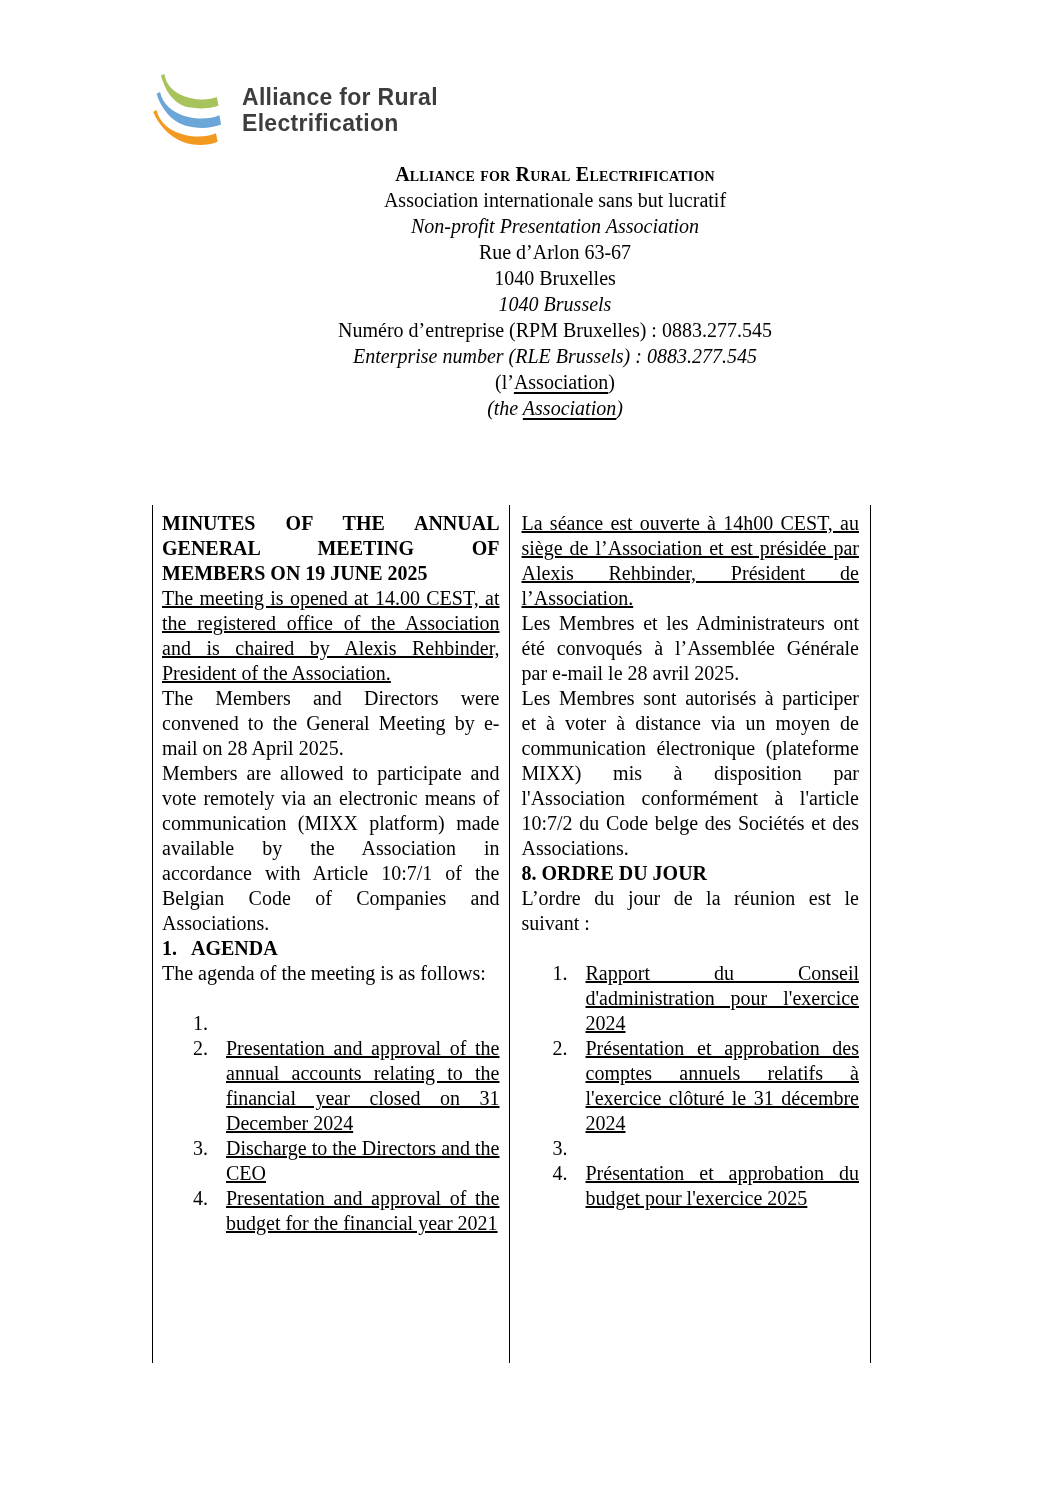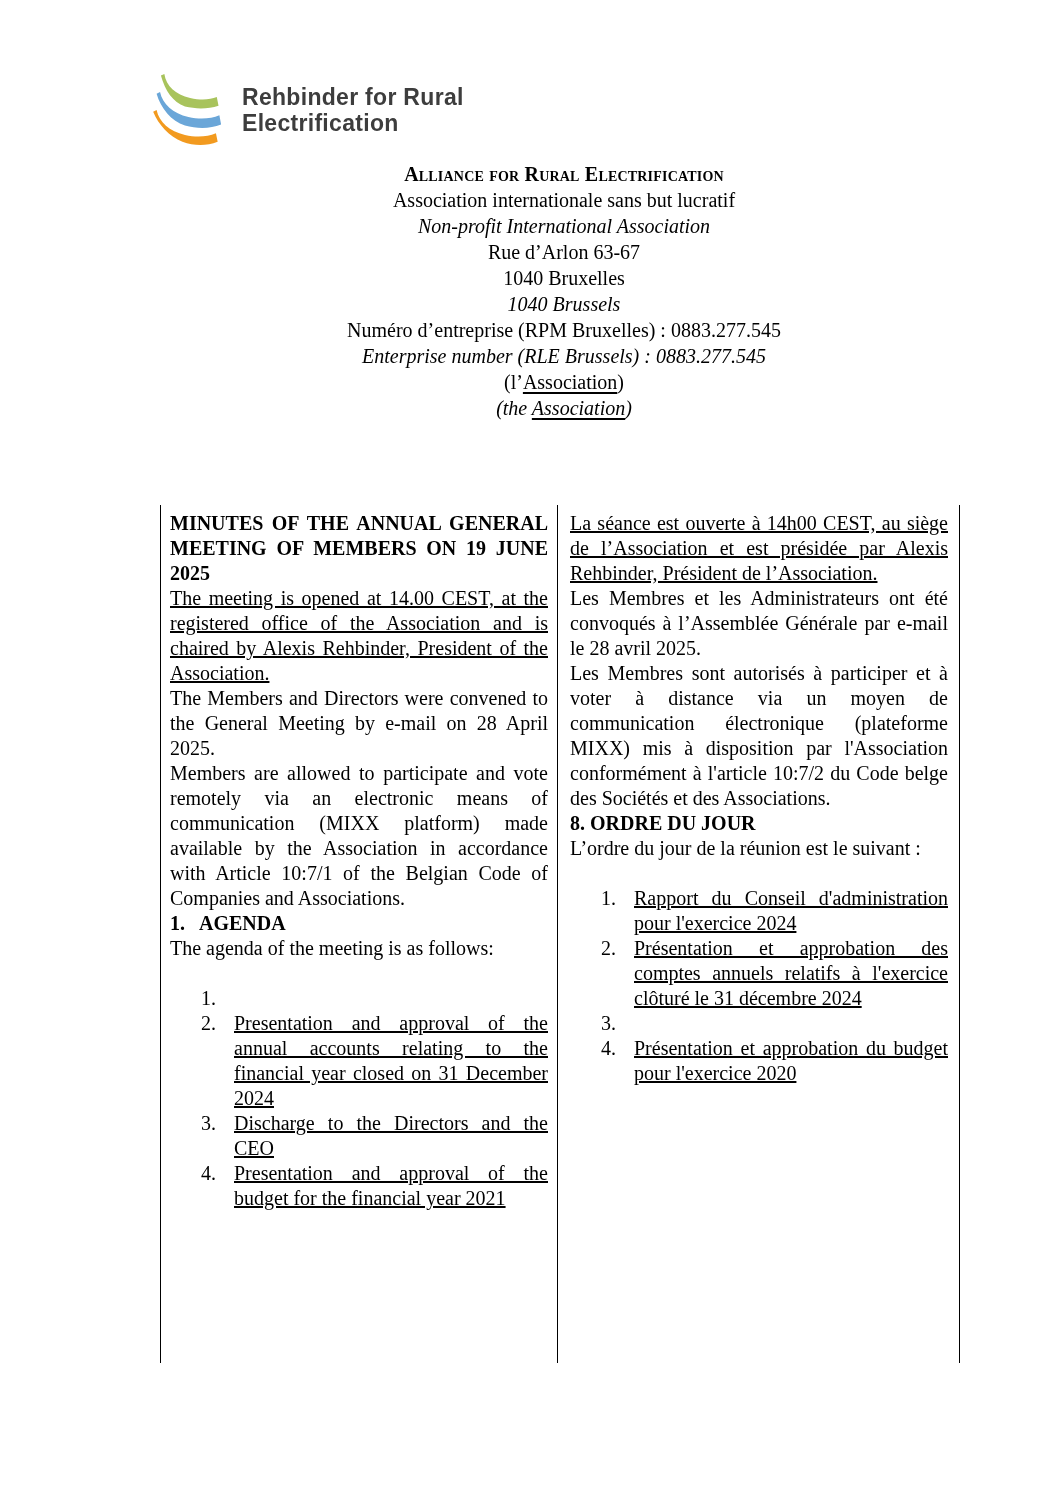--- a/index.html
+++ b/index.html
@@ -6,28 +6,28 @@
   .page{position:relative;width:1058px;height:1497px;background:#fff;
         font-family:"Liberation Serif",serif;color:#000;overflow:hidden;}
 
   
   .logo{position:absolute;left:148px;top:72px;display:flex;align-items:center;gap:8px;}
   .logo-mark{width:86px;height:76px;flex:0 0 auto;}
   .logo-text{font-family:"Liberation Sans",sans-serif;font-weight:bold;
              font-size:23px;line-height:26px;color:#3d3d3d;letter-spacing:.3px;}
 
   
-  .letterhead{position:absolute;left:161px;top:161px;width:806px;
+  .letterhead{position:absolute;left:152px;top:161px;width:806px;
               text-align:center;font-size:20px;line-height:26px;}
   .lh-org{font-weight:bold;font-variant:small-caps;letter-spacing:.2px;}
   .it{font-style:italic;}
   .u{text-decoration:underline;text-underline-offset:3px;}
 
   
-  .doc-table{position:absolute;left:160px;top:505px;width:800px;height:858px;
+  .doc-table{position:absolute;left:152px;top:505px;width:719px;height:858px;
              display:flex;overflow:hidden;}
   .cell{box-sizing:border-box;font-size:20px;line-height:25px;}
   .cell-en{width:401px;border-left:1.5px solid #000;border-right:1.5px solid #000;
            padding:6px 9px 0 9px;}
   .cell-fr{width:405px;border-right:1.5px solid #000;padding:6px 11px 0 12px;}
   .cell p{margin:0;text-align:justify;}
   .cell-title{font-weight:bold;}
   .sec-heading{font-weight:bold;}
   .hnum{display:inline-block;width:29px;}
   .mt66{margin-top:66px;text-decoration:underline;} .mt46{margin-top:46px;} .mt43{margin-top:43px;}
@@ -42,29 +42,29 @@
 
 <div class="page">
 
   <div class="logo">
     <svg class="logo-mark" viewBox="0 0 100 86">
       <path d="M19,1 C21,15 32,25 49,29 C62,32 72,31 80,28 L82,38 C70,42 56,42 43,39 C29,34 20,21 15,3 Z" fill="#a8c35c"></path>
       <path d="M14,22 C17,36 29,47 47,51 C61,54 73,53 83,49 L85,60 C72,65 57,65 43,61 C27,56 15,41 10,24 Z" fill="#6aa6d8"></path>
       <path d="M10,43 C13,57 25,68 43,72 C57,75 69,74 79,70 L81,80 C68,85 54,85 40,80 C25,74 12,60 6,45 Z" fill="#f29a1f"></path>
     </svg>
     <div class="logo-text">
-      <div>Rehbinder for Rural</div>
+      <div>Alliance for Rural</div>
       <div>Electrification</div>
     </div>
   </div>
 
   <div class="letterhead">
     <div class="lh-org">Alliance for Rural Electrification</div>
     <div>Association internationale sans but lucratif</div>
-    <div class="it">Non-profit International Association</div>
+    <div class="it">Non-profit Presentation Association</div>
     <div>Rue d’Arlon 63-67</div>
     <div>1040 Bruxelles</div>
     <div class="it">1040 Brussels</div>
     <div>Numéro d’entreprise (RPM Bruxelles) : 0883.277.545</div>
     <div class="it">Enterprise number (RLE Brussels) : 0883.277.545</div>
     <div><span>(l’</span><span class="u">Association</span><span>)</span></div>
     <div class="it"><span>(the </span><span class="u">Association</span><span>)</span></div>
   </div>
 
   <div class="doc-table">
@@ -110,19 +110,19 @@
         </li>
           <li>
           <span class="li-num">2.</span>
           <span class="li-text">Présentation et approbation des comptes annuels relatifs à l'exercice clôturé le 31 décembre 2024</span>
         </li>
           <li>
           <span class="li-num">3.</span>
         </li>
           <li>
           <span class="li-num">4.</span>
-          <span class="li-text">Présentation et approbation du budget pour l'exercice 2020</span>
+          <span class="li-text">Présentation et approbation du budget pour l'exercice 2025</span>
         </li>
         </ol>
     </div>
 
   </div>
 </div>
 
 </body></html>

